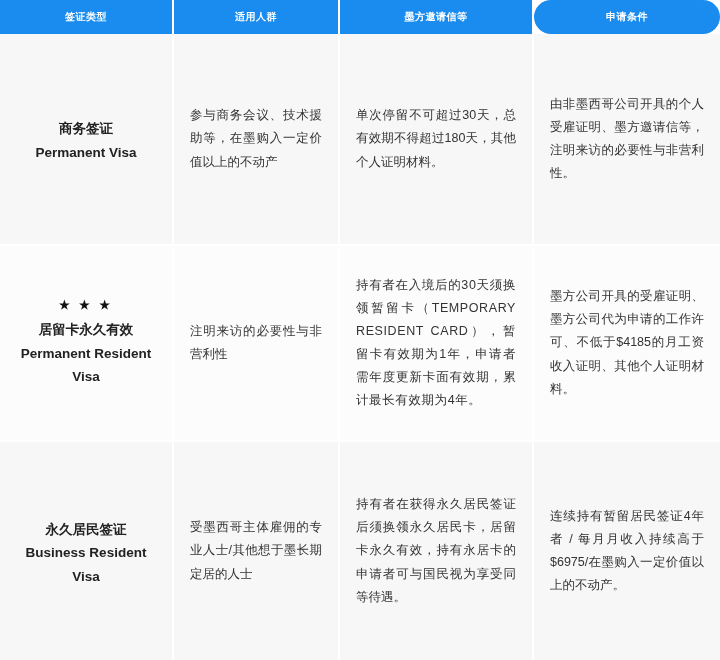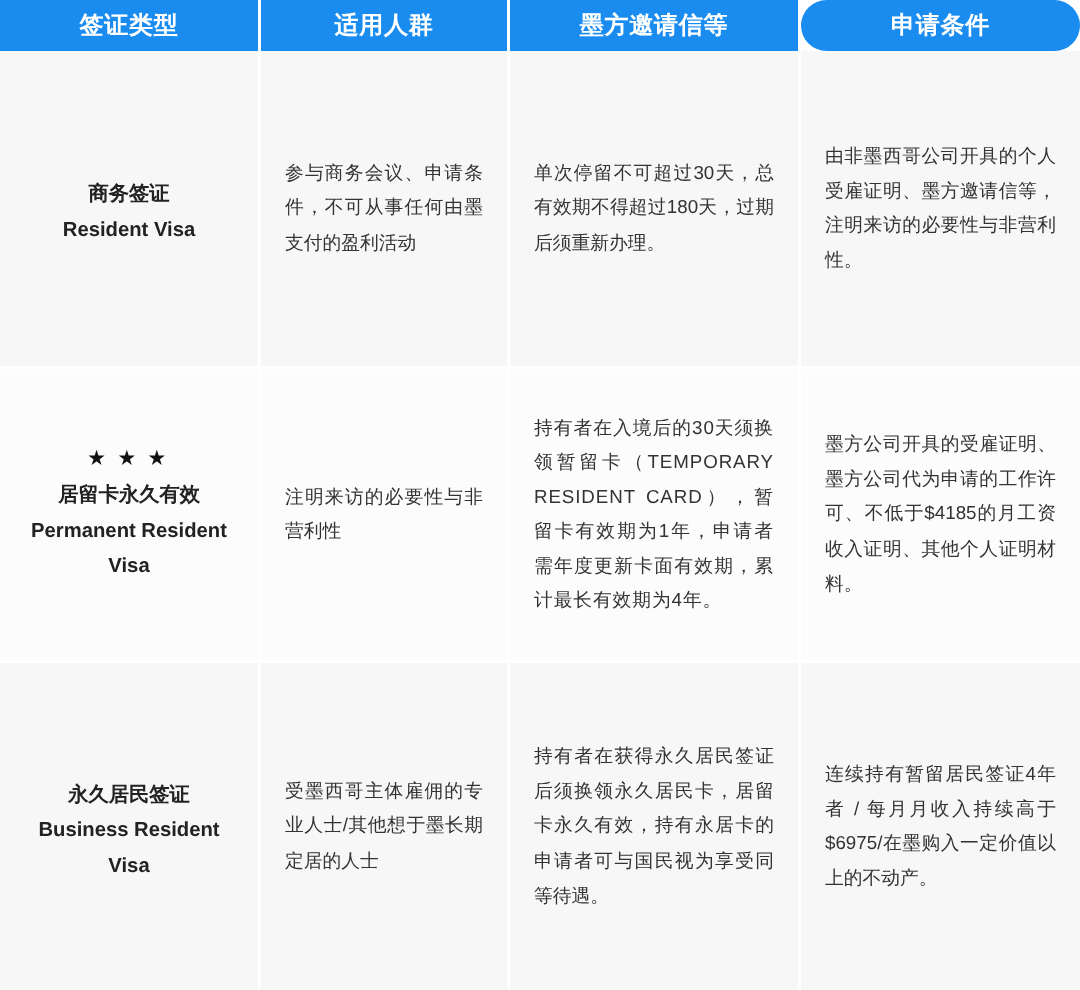--- a/index.html
+++ b/index.html
@@ -20,21 +20,21 @@
     table-layout: fixed;
   }
   .visa-table col.c0 { width: 174px; }
   .visa-table col.c1 { width: 166px; }
   .visa-table col.c2 { width: 194px; }
   .visa-table col.c3 { width: 186px; }
 
   thead th {
     background: #1a8cf0;
     color: #ffffff;
-    font-size: 16px;
+    font-size: 10px;
     font-weight: bold;
     text-align: center;
     height: 34px;
     padding: 0 6px;
     border-right: 2px solid #ffffff;
     letter-spacing: 0.5px;
     margin-left: 28px;
   }
   thead th:last-child { border-right: none; border-radius: 17px; }
 
@@ -107,27 +107,27 @@
       <th>适用人群</th>
       <th>墨方邀请信等</th>
       <th>申请条件</th>
     </tr>
   </thead>
   <tbody>
     <tr class="row-odd r1">
       <td class="type-cell">
         <span class="stars"></span>
         <span class="cn">商务签证</span>
-        <span class="en">Resident Visa</span>
+        <span class="en">Permanent Visa</span>
       </td>
       <td>
-        <span class="body-text">参与商务会议、申请条件，不可从事任何由墨支付的盈利活动</span>
+        <span class="body-text">参与商务会议、技术援助等，在墨购入一定价值以上的不动产</span>
       </td>
       <td>
-        <span class="body-text">单次停留不可超过30天，总有效期不得超过180天，过期后须重新办理。</span>
+        <span class="body-text">单次停留不可超过30天，总有效期不得超过180天，其他个人证明材料。</span>
       </td>
       <td>
         <span class="body-text">由非墨西哥公司开具的个人受雇证明、墨方邀请信等，注明来访的必要性与非营利性。</span>
       </td>
     </tr>
     <tr class="row-even r2">
       <td class="type-cell">
         <span class="stars">★ ★ ★</span>
         <span class="cn">居留卡永久有效</span>
         <span class="en">Permanent Resident Visa</span>

